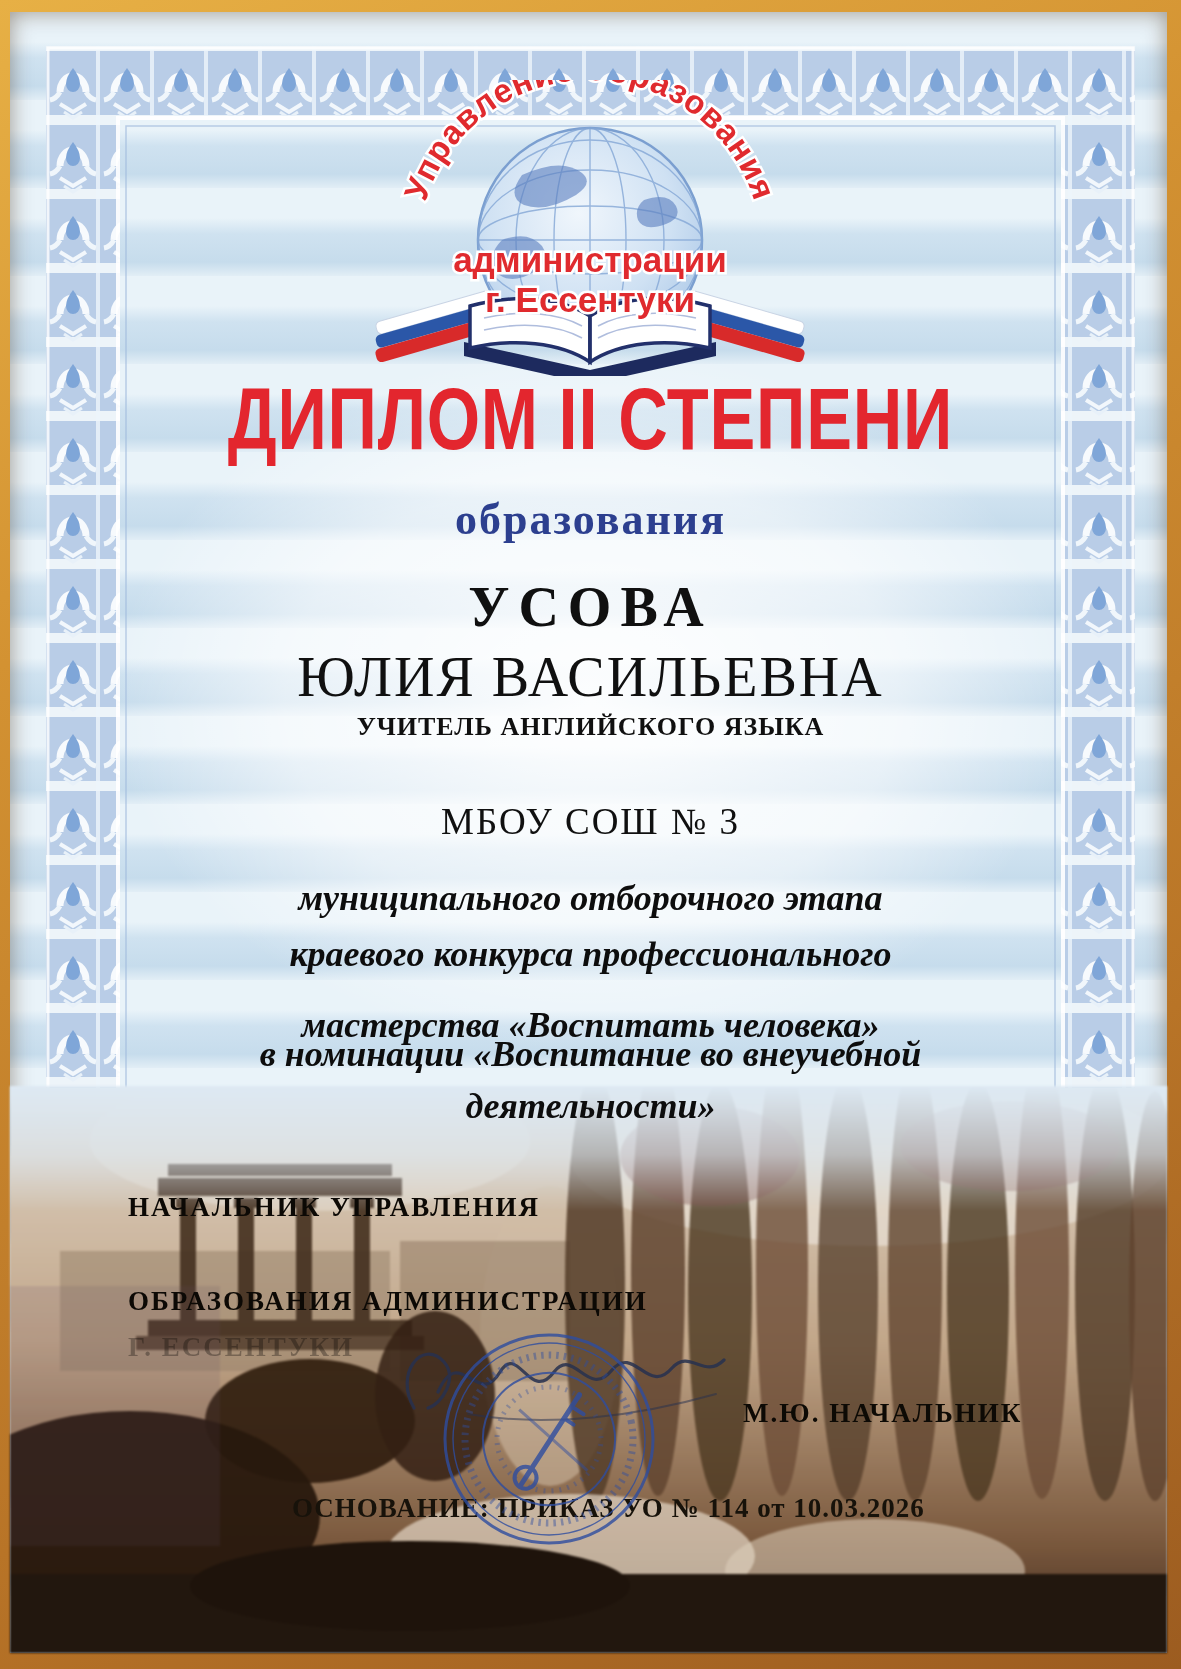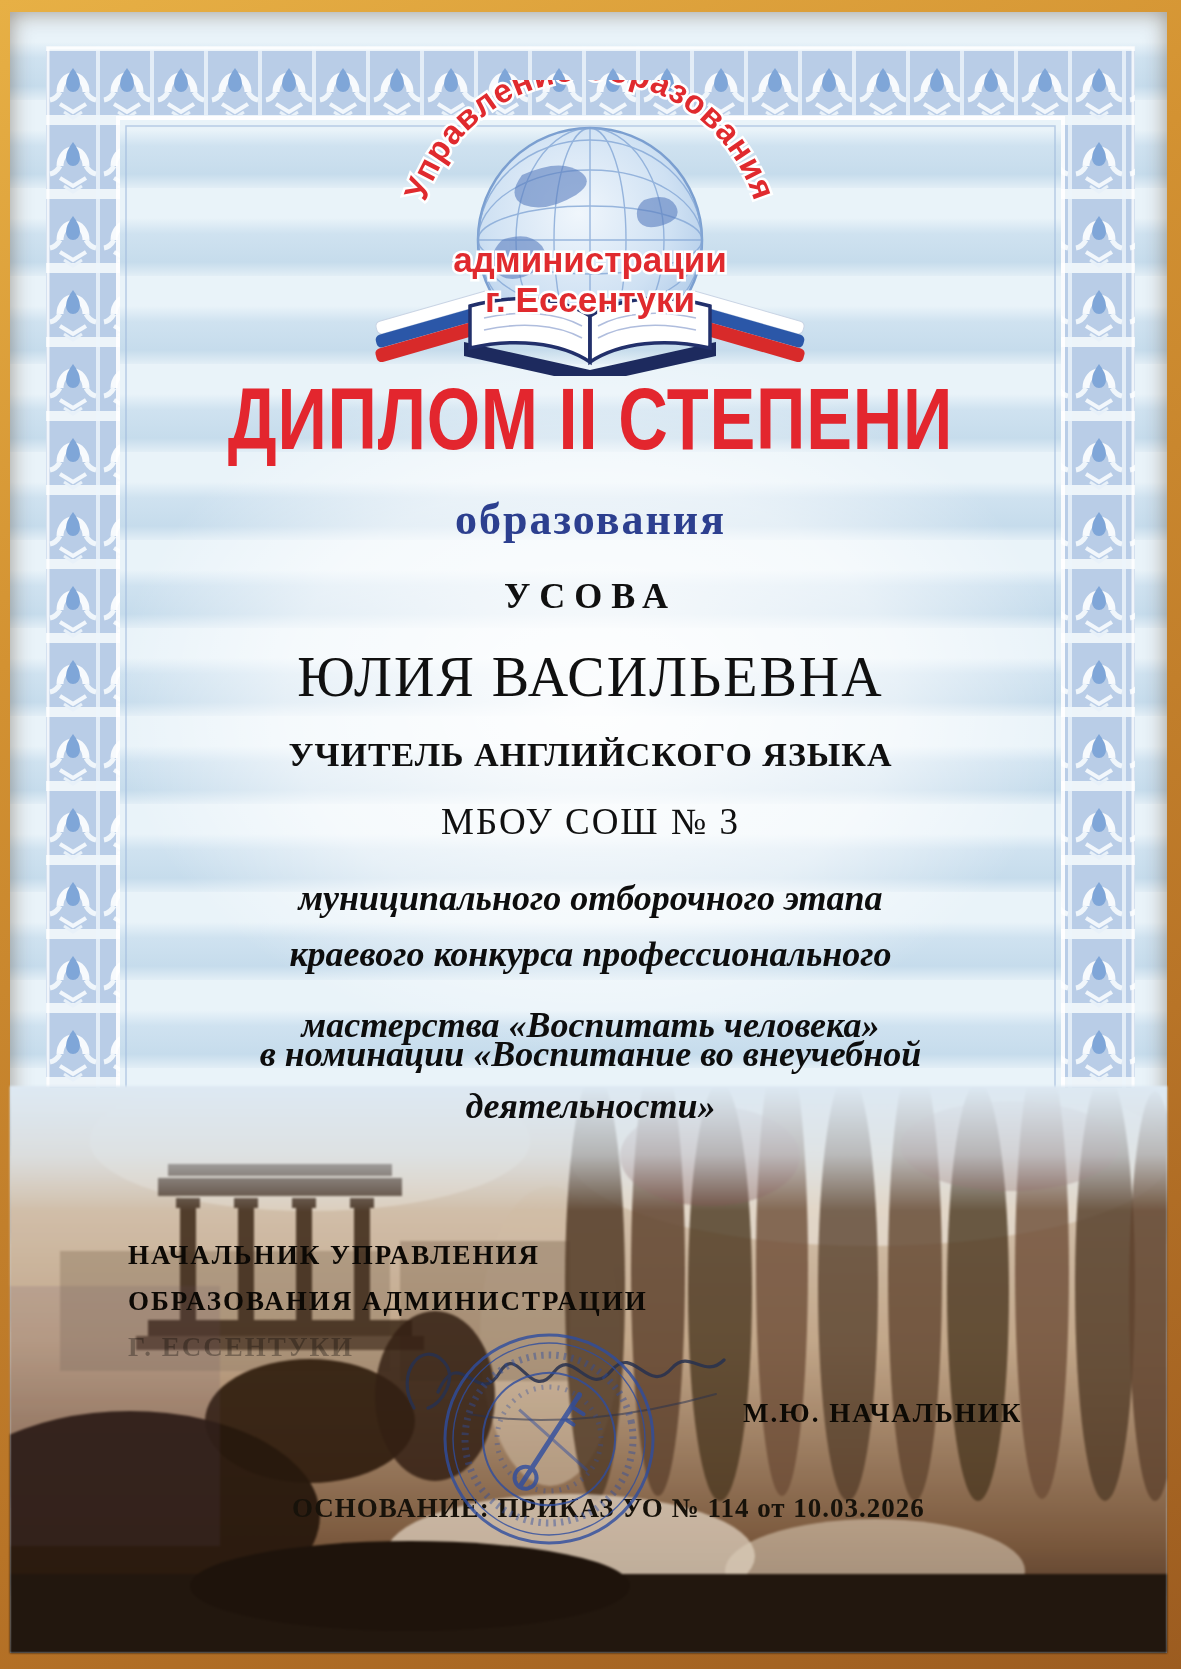--- a/index.html
+++ b/index.html
@@ -14,29 +14,29 @@
     box-shadow:0 0 22px rgba(60,30,0,.45) inset;}
   .glow{position:absolute;left:120px;top:330px;right:120px;height:820px;z-index:2;
     background:radial-gradient(ellipse 65% 55% at 50% 45%,rgba(255,255,255,.95) 0%,rgba(255,255,255,.55) 50%,rgba(255,255,255,0) 78%);}
   .lace{position:absolute;left:46px;top:46px;z-index:1;}
   .photo-wrap{position:absolute;left:10px;top:1086px;width:1157px;height:567px;z-index:3;}
   .photo-wrap svg{filter:blur(1.1px);}
   .txt{position:absolute;left:0;width:100%;text-align:center;color:#111;z-index:4;}
   .title{top:368px;font-family:"Liberation Sans",sans-serif;font-weight:900;font-size:88px;
     color:#e3262e;transform:scaleX(.78);letter-spacing:1px;white-space:nowrap;}
   .subtitle{top:494px;font-size:44px;font-weight:700;color:#2c3f8f;letter-spacing:2px;}
-  .name1{top:575px;font-size:36px;font-weight:700;letter-spacing:9px;color:#101010;}
+  .name1{top:575px;font-size:56px;font-weight:700;letter-spacing:9px;color:#101010;}
   .name2{top:645px;font-size:56px;font-weight:400;letter-spacing:2px;color:#101010;}
-  .position{top:712px;font-size:34px;font-weight:700;letter-spacing:1px;color:#101010;margin-top:24px;}
+  .position{top:712px;font-size:26px;font-weight:700;letter-spacing:1px;color:#101010;}
   .school{top:800px;font-size:37px;font-weight:400;letter-spacing:2px;color:#101010;}
   .award{font-size:36px;font-weight:700;font-style:italic;color:#0d0d0d;white-space:nowrap;margin-top:32px;}
   .aw1{top:845px}.aw2{top:901px}.aw3{top:972px}.aw4{top:1001px}.aw5{top:1053px}
   .officials{position:absolute;left:128px;z-index:5;font-weight:700;font-size:27px;
     letter-spacing:2px;color:#0c0905;white-space:nowrap;}
-  .of1{top:1240px}.of2{top:1286px}.of3{top:1332px;opacity:.32}
+  .of1{top:1192px}.of2{top:1286px}.of3{top:1332px;opacity:.32}
   .signer{position:absolute;left:743px;top:1398px;z-index:5;font-weight:700;font-size:27px;
     letter-spacing:2px;color:#0d0a05;white-space:nowrap;}
   .basis{position:absolute;left:292px;top:1493px;z-index:4;font-weight:700;font-size:27px;
     letter-spacing:1px;color:#17120a;white-space:nowrap;}
   .sig-svg{position:absolute;left:398px;top:1312px;z-index:5;}
   .stamp-svg{position:absolute;left:440px;top:1330px;z-index:6;opacity:.8;}
   .logo-svg{position:absolute;left:352px;top:80px;z-index:4;}
 </style>
 </head>
 <body>

